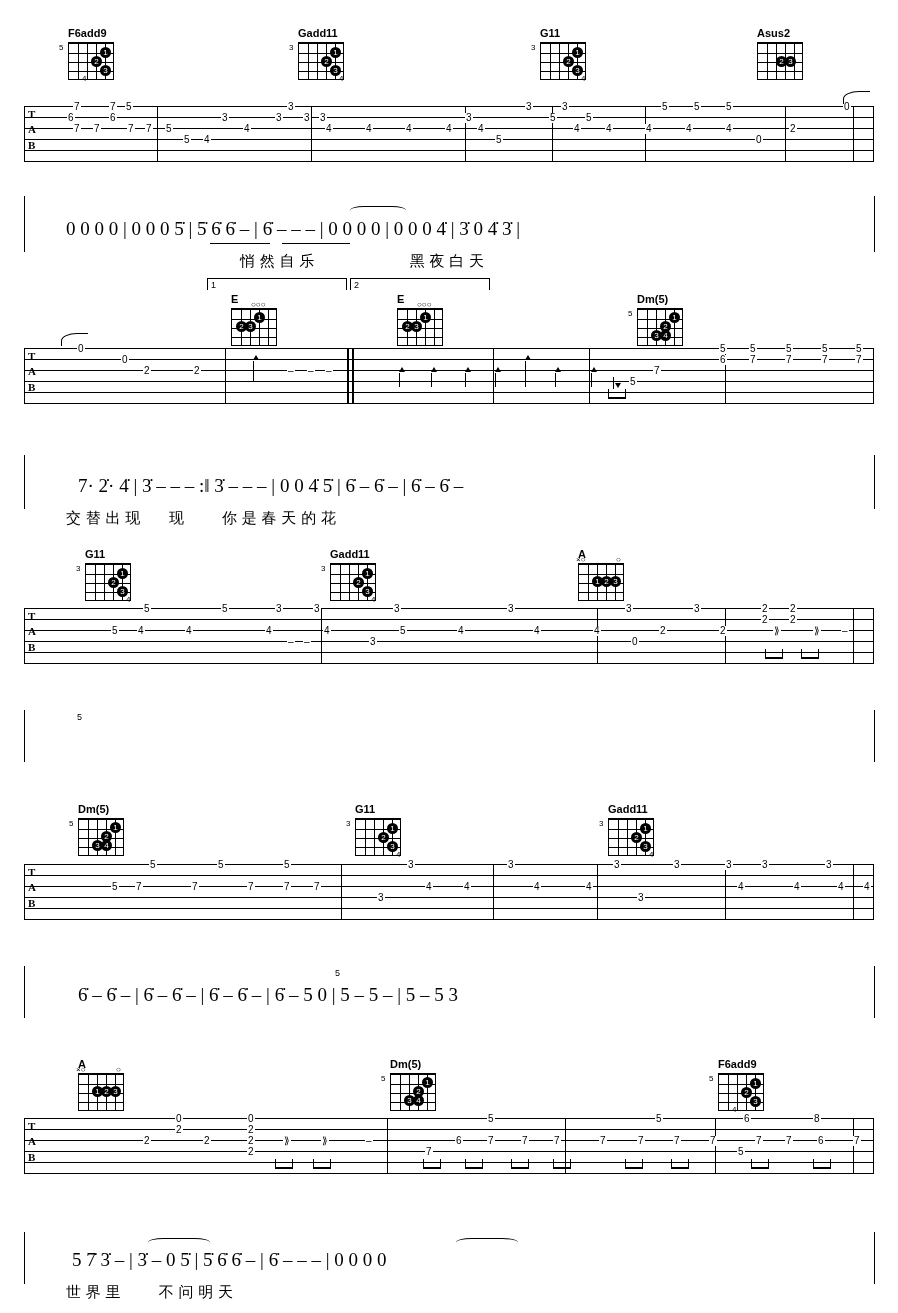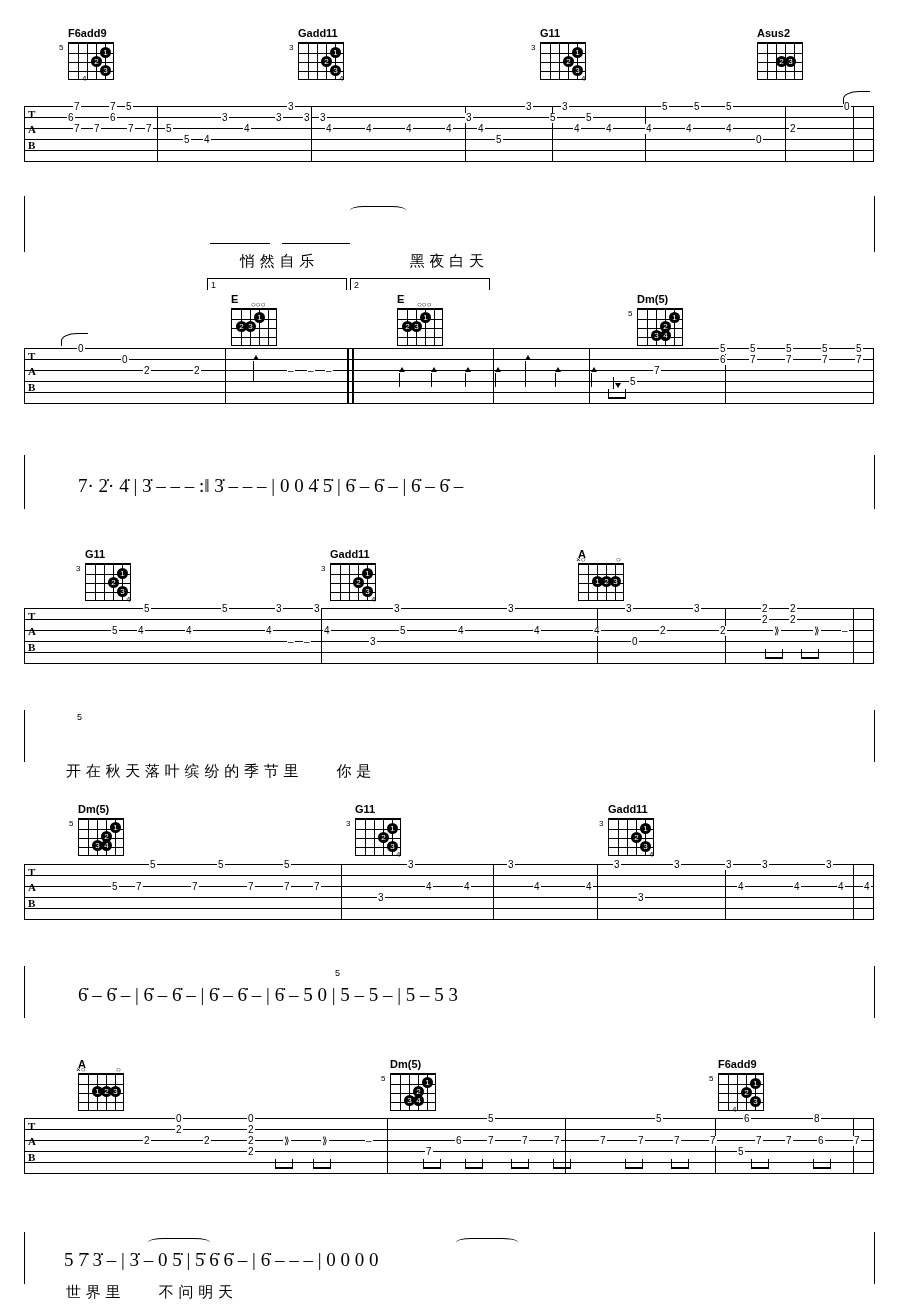--- a/index.html
+++ b/index.html
@@ -275,20 +275,21 @@
     <div class="num" style="left:700px; top:17px;">4</div>
     <div class="num" style="left:636px; top:-5px;">5</div>
     <div class="num" style="left:668px; top:-5px;">5</div>
     <div class="num" style="left:700px; top:-5px;">5</div>
     <div class="num" style="left:730px; top:28px;">0</div>
     <div class="num" style="left:764px; top:17px;">2</div>
     <div class="num" style="left:818px; top:-5px;">0</div>
     <div class="curve-left" style="left:818px; top:-16px;"></div>
   </div>
 
+  <div class="jp" style="left:66px; top:218px;">0 0 0 0 | 0 0 0 5̇ | 5̇ 6̇ 6̇ – | 6̇ – – – | 0 0 0 0 | 0 0 0 4̇ | 3̇ 0 4̇ 3̇ |</div>
   <div class="lyr" style="left:240px; top:252px;">悄 然 自 乐                    黑 夜 白 天</div>
   <div class="slur" style="left:350px; top:206px; width:56px;"></div>
   <div class="underline" style="left:210px; top:243px; width:60px;"></div>
   <div class="underline" style="left:282px; top:243px; width:68px;"></div>
   <div class="vline" style="left:24px; top:196px; height:56px;"></div>
   <div class="vline" style="left:874px; top:196px; height:56px;"></div>
 
   <div class="repeat-bracket" style="left:207px; top:278px; width:140px; height:12px;"></div>
   <div class="rb-label" style="left:211px; top:280px;">1</div>
   <div class="repeat-bracket" style="left:350px; top:278px; width:140px; height:12px;"></div>
@@ -399,20 +400,21 @@
     <div class="stem" style="left:500px; top:12px; height:26px;"></div>
     <div class="stem" style="left:530px; top:24px; height:14px;"></div>
     <div class="stem" style="left:566px; top:24px; height:14px;"></div>
     <div class="stem" style="left:588px; top:28px; height:12px;"></div>
     <div class="beam" style="left:583px; top:48px; width:18px;"></div>
     <div class="vline" style="left:583px; top:40px; height:9px;"></div>
     <div class="vline" style="left:600px; top:40px; height:9px;"></div>
   </div>
 
   <div class="jp" style="left:78px; top:475px;">7· 2̇· 4̇ | 3̇ – – – :‖ 3̇ – – – | 0 0 4̇ 5̇ | 6̇ – 6̇ – | 6̇ – 6̇ –</div>
+  <div class="lyr" style="left:66px; top:509px;">交 替 出 现      现        你 是 春 天 的 花</div>
   <div class="vline" style="left:24px; top:455px; height:54px;"></div>
   <div class="vline" style="left:874px; top:455px; height:54px;"></div>
 
   <div class="chordbox" style="left:85px; top:563px;">
     <div class="chordname">G11</div>
     <div class="fretnum" style="left:-9px; top:1px;">3</div>
     <div class="grid">
       <div class="v" style="left:9px;"></div>
         <div class="v" style="left:18px;"></div>
       <div class="v" style="left:27px;"></div>
@@ -508,21 +510,20 @@
     <div class="num" style="left:748px; top:17px;">⟫</div>
     <div class="num" style="left:788px; top:17px;">⟫</div>
     <div class="beam" style="left:740px; top:48px; width:18px;"></div>
     <div class="vline" style="left:740px; top:40px; height:9px;"></div>
     <div class="vline" style="left:757px; top:40px; height:9px;"></div>
     <div class="beam" style="left:776px; top:48px; width:18px;"></div>
     <div class="vline" style="left:776px; top:40px; height:9px;"></div>
     <div class="vline" style="left:793px; top:40px; height:9px;"></div>
   </div>
 
-  <div class="lyr" style="left:66px; top:762px;">开 在 秋 天 落 叶 缤 纷 的 季 节 里        你 是</div>
   <div class="num" style="left:76px; top:712px; font-size:9px;">5</div>
   <div class="vline" style="left:24px; top:710px; height:52px;"></div>
   <div class="vline" style="left:874px; top:710px; height:52px;"></div>
 
   <div class="chordbox" style="left:78px; top:818px;">
     <div class="chordname">Dm(5)</div>
     <div class="fretnum" style="left:-9px; top:1px;">5</div>
     <div class="grid">
       <div class="v" style="left:9px;"></div>
         <div class="v" style="left:18px;"></div>
@@ -743,20 +744,20 @@
     <div class="vline" style="left:646px; top:40px; height:9px;"></div>
     <div class="vline" style="left:663px; top:40px; height:9px;"></div>
     <div class="beam" style="left:726px; top:48px; width:18px;"></div>
     <div class="vline" style="left:726px; top:40px; height:9px;"></div>
     <div class="vline" style="left:743px; top:40px; height:9px;"></div>
     <div class="beam" style="left:788px; top:48px; width:18px;"></div>
     <div class="vline" style="left:788px; top:40px; height:9px;"></div>
     <div class="vline" style="left:805px; top:40px; height:9px;"></div>
   </div>
 
-  <div class="jp" style="left:64px; top:1249px;">5 7̇ 3̇ – | 3̇ – 0 5̇ | 5̇ 6̇ 6̇ – | 6̇ – – – | 0 0 0 0</div>
+  <div class="jp" style="left:72px; top:1249px;">5 7̇ 3̇ – | 3̇ – 0 5̇ | 5̇ 6̇ 6̇ – | 6̇ – – – | 0 0 0 0</div>
   <div class="lyr" style="left:66px; top:1283px;">世 界 里        不 问 明 天</div>
   <div class="slur" style="left:148px; top:1238px; width:62px;"></div>
   <div class="slur" style="left:456px; top:1238px; width:62px;"></div>
   <div class="vline" style="left:24px; top:1232px; height:52px;"></div>
   <div class="vline" style="left:874px; top:1232px; height:52px;"></div>
 
 </div>
 
 </body></html>

